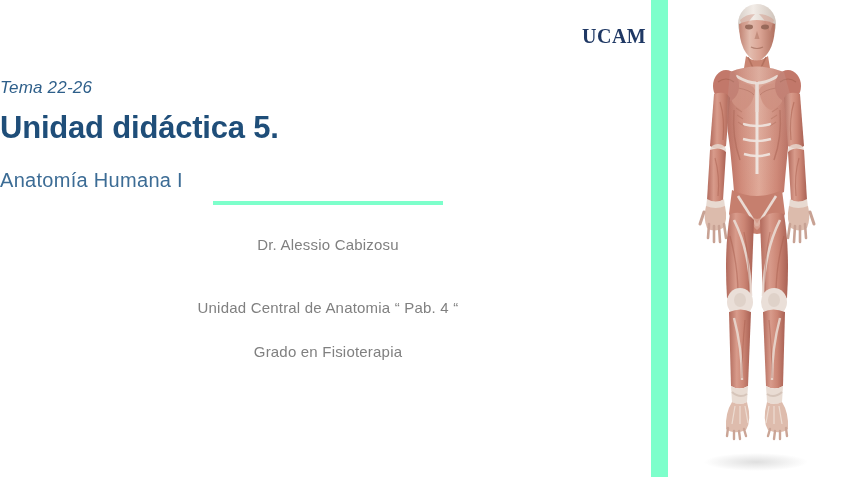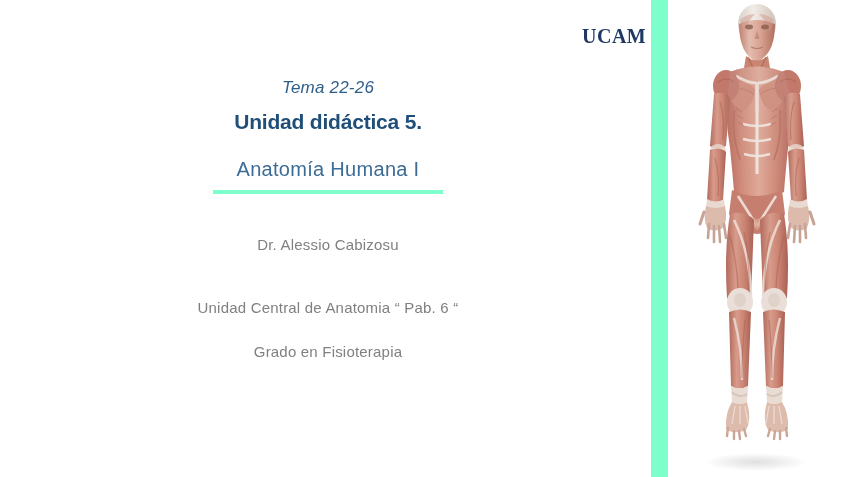--- a/index.html
+++ b/index.html
@@ -61,35 +61,35 @@
     width: 180px;
     height: 477px;
   }
 
   
   .title-block {
     position: absolute;
     left: 0px;
     top: 78px;
     width: 656px;
-    text-align: center;
+    text-align: left;
   }
 
   .eyebrow {
     font-size: 17px;
     font-style: italic;
     color: #2E5F8A;
     letter-spacing: 0.2px;
     line-height: 1.2;
     margin: 0;
   }
 
   .main-title {
     margin: 12px 0 0 0;
-    font-size: 21px;
+    font-size: 31px;
     font-weight: bold;
     color: #1F4E79;
     letter-spacing: -0.2px;
     line-height: 1.15;
   }
 
   .course-name {
     margin: 22px 0 0 0;
     font-size: 20px;
     color: #3C6C95;
@@ -137,21 +137,21 @@
     <h1 class="main-title">Unidad didáctica 5.</h1>
 
     <p class="course-name">Anatomía Humana I</p>
 
     <hr class="title-rule">
   </div>
 
   <div class="credits-block">
     <p class="credit-line author">Dr. Alessio Cabizosu</p>
 
-    <p class="credit-line facility">Unidad Central de Anatomia “ Pab. 6 “</p>
+    <p class="credit-line facility">Unidad Central de Anatomia “ Pab. 4 “</p>
 
     <p class="credit-line degree">Grado en Fisioterapia</p>
   </div>
 
   <div class="accent-bar"></div>
 
   <div class="anatomy-panel">
     <svg viewBox="0 0 180 477" xmlns="http://www.w3.org/2000/svg">
       <defs>
         <linearGradient id="gTorso" x1="0" y1="0" x2="1" y2="0">

